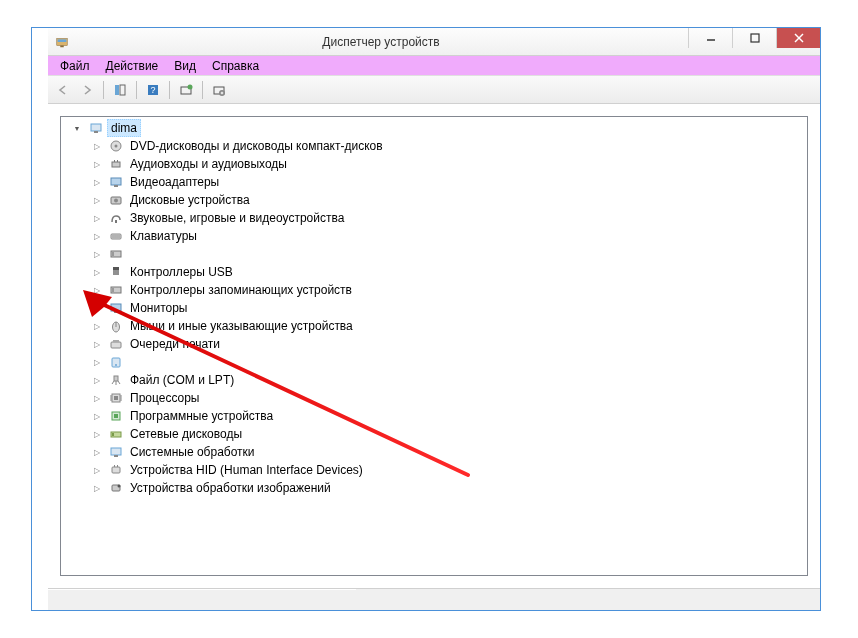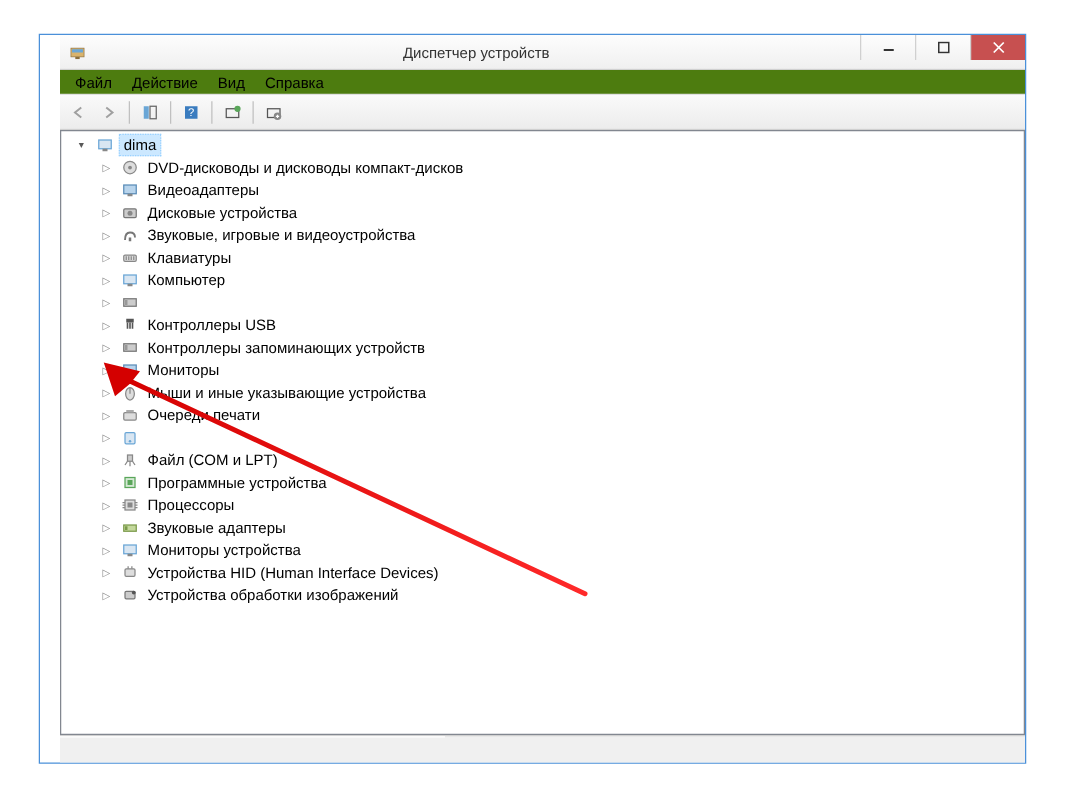--- a/index.html
+++ b/index.html
@@ -27,21 +27,21 @@
       padding-left: 6px;
     }
     .titlebar-icon { width: 16px; height: 16px; margin-right: 4px; display:flex; align-items:center; justify-content:center; }
     .titlebar-title { flex: 1; text-align: center; font-size: 12px; color: #333; }
     .titlebar-buttons { display: flex; height: 100%; }
     .tb-btn { width: 44px; height: 20px; border: none; background: transparent; border-left: 1px solid #d0d0d0; display: flex; align-items: center; justify-content: center; cursor: pointer; font-size: 11px; }
     .tb-btn.close { background: #c75050; color: #fff; width: 44px; }
     
     .menubar {
       height: 20px;
-      background: #4d7c0f;
+      background: #f0abfc;
       display: flex;
       align-items: center;
       padding: 0 4px;
       font-size: 12px;
       border-bottom: 1px solid #e0e0e0;
     }
     .menu-item { padding: 2px 8px; cursor: pointer; }
     
     .toolbar {
       height: 28px;
@@ -52,21 +52,21 @@
       padding: 0 4px;
       gap: 2px;
     }
     .tool-btn { width: 22px; height: 22px; border: 1px solid transparent; background: transparent; display: flex; align-items: center; justify-content: center; cursor: pointer; border-radius: 2px; }
     .tool-sep { width: 1px; height: 18px; background: #c0c0c0; margin: 0 3px; }
     
     .tree-area {
       flex: 1;
       background: #fff;
       border: 1px solid #828790;
-      margin: 0;
+      margin: 12px;
       overflow: auto;
       padding: 2px;
     }
     .tree-root { padding-left: 8px; }
     .tree-node { display: flex; align-items: center; height: 18px; font-size: 12px; cursor: pointer; white-space: nowrap; }
     .expand { width: 12px; height: 12px; display: flex; align-items: center; justify-content: center; color: #666; font-size: 9px; margin-right: 2px; }
     .expand.down::before { content: '▼'; color: #595959; font-size: 7px; }
     .expand.right::before { content: '▷'; color: #888; font-size: 8px; }
     .node-icon { width: 16px; height: 16px; margin: 0 3px; display: flex; align-items: center; justify-content: center; }
     .node-label { padding: 1px 3px; }
@@ -197,20 +197,31 @@
                 <circle cx="7" cy="7" r="5" fill="#ddd" stroke="#888"></circle>
                 <circle cx="7" cy="7" r="1.5" fill="#888"></circle>
               </svg>
             </span>
             <span class="node-label">DVD-дисководы и дисководы компакт-дисков</span>
           </div>
           <div class="tree-node">
             <span class="expand right"></span>
             <span class="node-icon">
               <svg width="14" height="14">
+                <rect x="3" y="5" width="8" height="5" fill="#ccc" stroke="#777"></rect>
+                <rect x="5" y="3" width="1" height="2" fill="#777"></rect>
+                <rect x="8" y="3" width="1" height="2" fill="#777"></rect>
+              </svg>
+            </span>
+            <span class="node-label">Аудиовходы и аудиовыходы</span>
+          </div>
+          <div class="tree-node">
+            <span class="expand right"></span>
+            <span class="node-icon">
+              <svg width="14" height="14">
                 <rect x="2" y="3" width="10" height="7" fill="#b8d4ec" stroke="#5a8cb8"></rect>
                 <rect x="5" y="10" width="4" height="2" fill="#888"></rect>
               </svg>
             </span>
             <span class="node-label">Видеоадаптеры</span>
           </div>
           <div class="tree-node">
             <span class="expand right"></span>
             <span class="node-icon">
               <svg width="14" height="14">
@@ -240,30 +251,20 @@
                 <line x1="8" y1="6" x2="8" y2="9" stroke="#888"></line>
                 <line x1="10" y1="6" x2="10" y2="9" stroke="#888"></line>
               </svg>
             </span>
             <span class="node-label">Клавиатуры</span>
           </div>
           <div class="tree-node">
             <span class="expand right"></span>
             <span class="node-icon">
               <svg width="14" height="14">
-                <rect x="2" y="3" width="10" height="7" fill="#d9e6f2" stroke="#6aa6d6"></rect>
-                <rect x="5" y="10" width="4" height="2" fill="#888"></rect>
-              </svg>
-            </span>
-            <span class="node-label">Компьютер</span>
-          </div>
-          <div class="tree-node">
-            <span class="expand right"></span>
-            <span class="node-icon">
-              <svg width="14" height="14">
                 <rect x="2" y="4" width="10" height="6" fill="#ccc" stroke="#777"></rect>
                 <rect x="3" y="5" width="2" height="4" fill="#999"></rect>
               </svg>
             </span>
           </div>
           <div class="tree-node">
             <span class="expand right"></span>
             <span class="node-icon">
               <svg width="14" height="14">
                 <rect x="4" y="2" width="6" height="3" fill="#555"></rect>
@@ -323,30 +324,20 @@
           </div>
           <div class="tree-node">
             <span class="expand right"></span>
             <span class="node-icon">
               <svg width="14" height="14">
                 <rect x="5" y="3" width="4" height="5" fill="#ccc" stroke="#888"></rect>
                 <path d="M5 8 L3 11 M9 8 L11 11 M7 8 L7 12" stroke="#888"></path>
               </svg>
             </span>
             <span class="node-label">Файл (COM и LPT)</span>
-          </div>
-          <div class="tree-node">
-            <span class="expand right"></span>
-            <span class="node-icon">
-              <svg width="14" height="14">
-                <rect x="3" y="3" width="8" height="8" fill="#d4e8d4" stroke="#5aa65a"></rect>
-                <rect x="5" y="5" width="4" height="4" fill="#5aa65a"></rect>
-              </svg>
-            </span>
-            <span class="node-label">Программные устройства</span>
           </div>
           <div class="tree-node">
             <span class="expand right"></span>
             <span class="node-icon">
               <svg width="14" height="14">
                 <rect x="3" y="3" width="8" height="8" fill="#ddd" stroke="#888"></rect>
                 <rect x="5" y="5" width="4" height="4" fill="#888"></rect>
                 <line x1="3" y1="5" x2="1" y2="5" stroke="#888"></line>
                 <line x1="3" y1="7" x2="1" y2="7" stroke="#888"></line>
                 <line x1="3" y1="9" x2="1" y2="9" stroke="#888"></line>
@@ -354,35 +345,45 @@
                 <line x1="11" y1="7" x2="13" y2="7" stroke="#888"></line>
                 <line x1="11" y1="9" x2="13" y2="9" stroke="#888"></line>
               </svg>
             </span>
             <span class="node-label">Процессоры</span>
           </div>
           <div class="tree-node">
             <span class="expand right"></span>
             <span class="node-icon">
               <svg width="14" height="14">
+                <rect x="3" y="3" width="8" height="8" fill="#d4e8d4" stroke="#5aa65a"></rect>
+                <rect x="5" y="5" width="4" height="4" fill="#5aa65a"></rect>
+              </svg>
+            </span>
+            <span class="node-label">Программные устройства</span>
+          </div>
+          <div class="tree-node">
+            <span class="expand right"></span>
+            <span class="node-icon">
+              <svg width="14" height="14">
                 <rect x="2" y="5" width="10" height="5" fill="#c4d89c" stroke="#7a9a4a"></rect>
                 <rect x="3" y="6" width="2" height="3" fill="#7a9a4a"></rect>
               </svg>
             </span>
-            <span class="node-label">Звуковые адаптеры</span>
+            <span class="node-label">Сетевые дисководы</span>
           </div>
           <div class="tree-node">
             <span class="expand right"></span>
             <span class="node-icon">
               <svg width="14" height="14">
                 <rect x="2" y="3" width="10" height="7" fill="#d9e6f2" stroke="#6aa6d6"></rect>
                 <rect x="5" y="10" width="4" height="2" fill="#888"></rect>
               </svg>
             </span>
-            <span class="node-label">Мониторы устройства</span>
+            <span class="node-label">Системные обработки</span>
           </div>
           <div class="tree-node">
             <span class="expand right"></span>
             <span class="node-icon">
               <svg width="14" height="14">
                 <rect x="3" y="4" width="8" height="6" rx="1" fill="#ddd" stroke="#888"></rect>
                 <rect x="5" y="2" width="1" height="2" fill="#888"></rect>
                 <rect x="8" y="2" width="1" height="2" fill="#888"></rect>
               </svg>
             </span>

